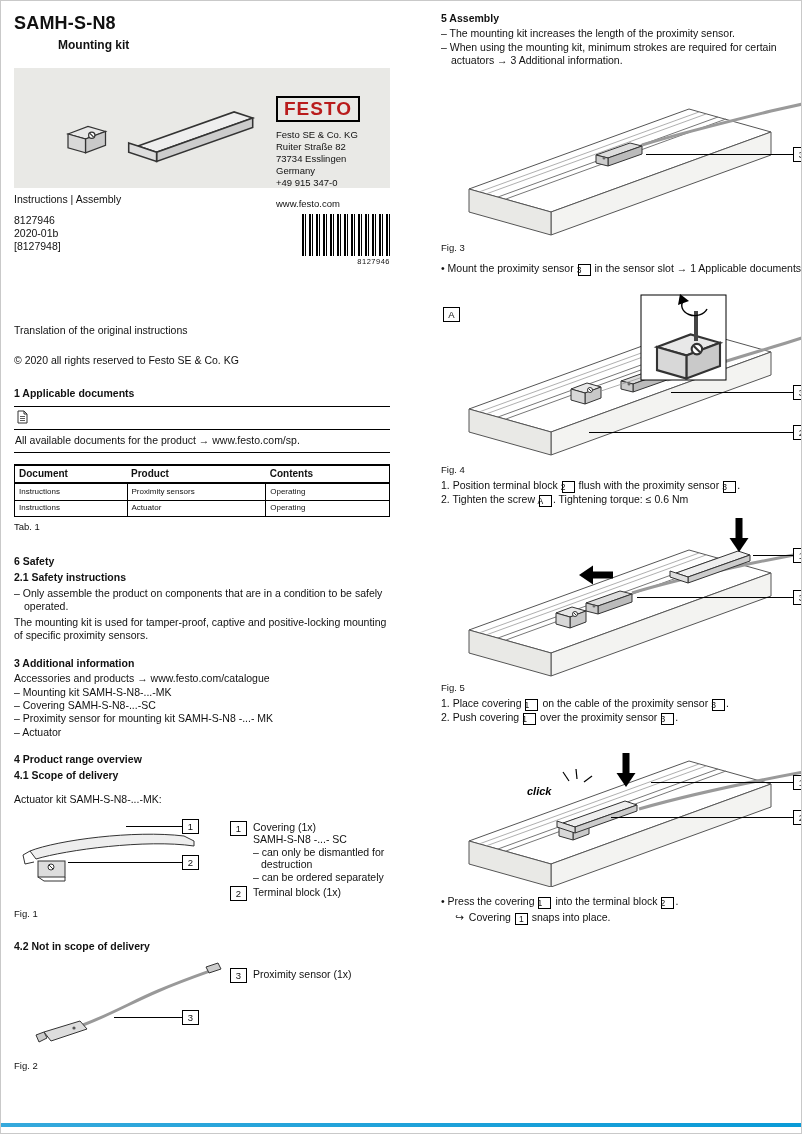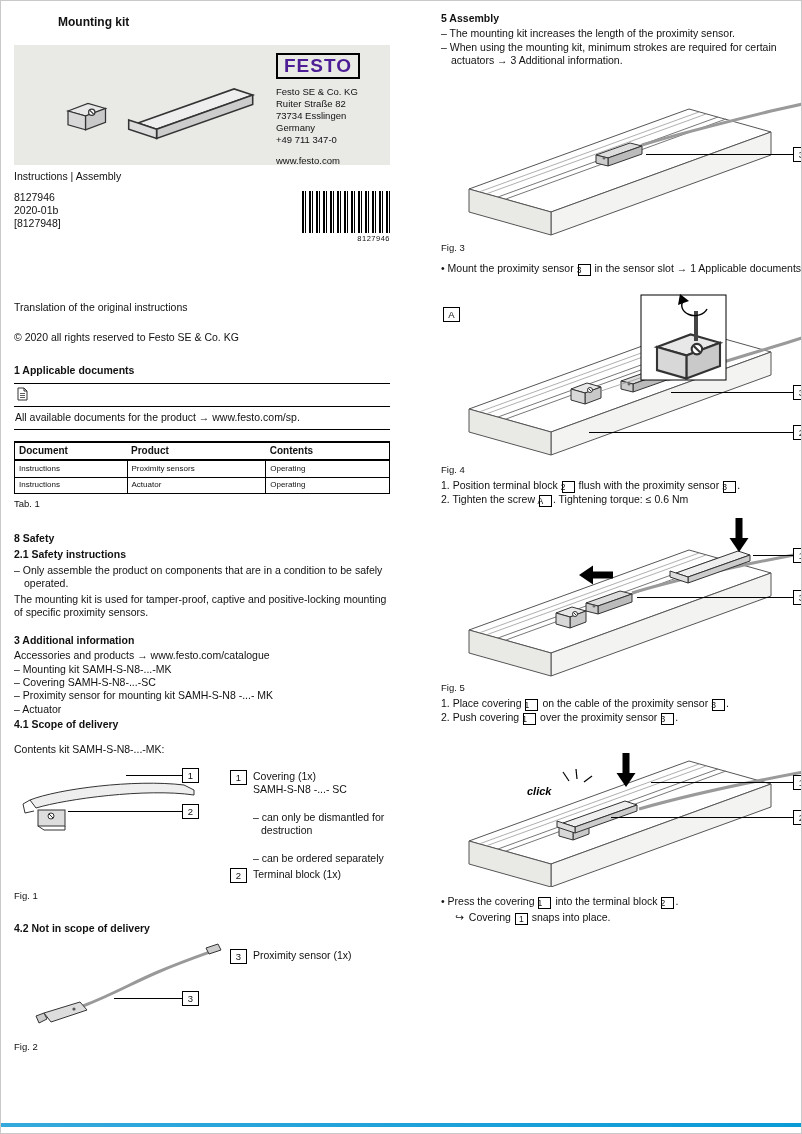--- a/index.html
+++ b/index.html
@@ -14,21 +14,21 @@
   .col{ position:absolute; top:12px; }
   .col.left{ left:14px; width:376px; }
   .col.right{ left:405px; width:374px;margin-left:36px; }
 
   .title{ font-size:18px; font-weight:bold; letter-spacing:.2px; }
   .subtitle{ font-size:12px; font-weight:bold; margin-top:3px;padding-left:44px; }
 
   .hero{ position:relative; margin-top:15px; height:120px; background:#e9e9e6; }
   .hero .art{ position:absolute; left:6px; top:4px; }
   .brand{ position:absolute; right:8px; top:8px; width:106px; }
-  .logo{ display:inline-block; border:2.5px solid #000; padding:1px 6px; font-size:19px; font-weight:bold; letter-spacing:1px; line-height:1.05; color:#4c1d95; }
+  .logo{ display:inline-block; border:2.5px solid #000; padding:1px 6px; font-size:19px; font-weight:bold; letter-spacing:1px; line-height:1.05; color:#b91c1c;margin-top:20px; }
   .addr{ margin-top:7px; font-size:9.5px; line-height:12px; }
   .web{ margin-top:9px; font-size:9.5px; }
 
   .doctype{ margin-top:5px; }
   .ids-row{ margin-top:7px; display:flex; justify-content:space-between; align-items:flex-start; }
   .ids div{ line-height:13px; }
   .barcode-wrap{ width:88px; }
   .barcode{ height:42px;
     background:repeating-linear-gradient(90deg,#000 0 2px,#fff 2px 3px,#000 3px 4px,#fff 4px 7px,#000 7px 9px,#fff 9px 10px,#000 10px 11px,#fff 11px 14px);
   }
@@ -43,21 +43,21 @@
 
   .doc-table{ width:100%; border-collapse:collapse; margin-top:11px; border:1px solid #000; border-top:2px solid #000; }
   .doc-table th{ text-align:left; font-size:10px; font-weight:bold; padding:2px 4px; border-bottom:2px solid #000; }
   .doc-table td{ font-size:8px; padding:2.5px 4px; border-bottom:1px solid #000; border-right:1px solid #000; }
 
   .figwrap{ position:relative; }
   .figrow{ display:flex; }
   .legend{ font-size:10.5px; }
   .legend-row{ display:flex; gap:6px; margin-bottom:3px; }
   .legend-text{ flex:1; line-height:12.5px; }
-  .legend-text .hang{ padding-left:8px; text-indent:-8px;margin-top:16px; }
+  .legend-text .hang{ padding-left:8px; text-indent:-8px; }
 
   .cobox{ display:inline-block; width:17px; height:15px; line-height:13.5px; text-align:center;
           border:1px solid #000; background:#fff; font-size:9.5px; }
   .cobox.abs{ position:absolute; z-index:3; }
   .cobox.inline{ width:13px; height:12px; line-height:10.5px; font-size:8.5px; vertical-align:-1px; margin:0 1px; }
   .leader{ position:absolute; height:1px; background:#000; z-index:2; }
   .fig-cap{ font-size:9.5px; }
   .click-text{ font-style:italic; font-weight:bold; font-size:11px; font-family:"Liberation Sans",sans-serif; }
 
   .bottom-bar{ position:absolute; left:0; right:0; bottom:7px; height:4px;
@@ -103,35 +103,36 @@
         <rect x="-21" y="-3.5" width="21" height="7" fill="#000"></rect>
         <polygon points="-20,-9.5 -20,9.5 -34,0" fill="#000"></polygon>
       </g>
   </defs>
 </svg>
 
 <div class="page-border"></div>
 
 <div class="col left">
 
+  <div class="title">SAMH-S-N8</div>
   <div class="subtitle">Mounting kit</div>
 
   <div class="hero">
     <svg class="art" width="265" height="112">
       <use href="#tblock" transform="translate(48,62) scale(1.25)"></use>
       <use href="#cover" transform="translate(118,74) scale(1.55)"></use>
     </svg>
     <div class="brand">
       <div class="logo">FESTO</div>
       <div class="addr">
         <div>Festo SE &amp; Co. KG</div>
         <div>Ruiter Straße 82</div>
         <div>73734 Esslingen</div>
         <div>Germany</div>
-        <div>+49 711 347-0</div>
+        <div>+49 915 347-0</div>
       </div>
       <div class="web">www.festo.com</div>
     </div>
   </div>
 
   <div class="doctype">Instructions | Assembly</div>
 
   <div class="ids-row">
     <div class="ids">
       <div>8127946</div>
@@ -175,35 +176,36 @@
       </tr>
       <tr>
         <td>Instructions</td>
         <td>Actuator</td>
         <td>Operating</td>
       </tr>
     </tbody>
   </table>
   <div class="caption" style="margin-top:4px">Tab. 1</div>
 
-  <div class="h" style="margin-top:22px">8 Safety</div>
+  <div class="h" style="margin-top:22px">6 Safety</div>
   <div class="h" style="margin-top:3px">2.1 Safety instructions</div>
   <div class="hang" style="margin-top:2px">– Only assemble the product on components that are in a condition to be safely operated.</div>
 
   <div style="margin-top:2px">The mounting kit is used for tamper-proof, captive and positive-locking mounting of specific proximity sensors.</div>
 
   <div class="h" style="margin-top:14px">3 Additional information</div>
   <div style="margin-top:2px">Accessories and products → www.festo.com/catalogue</div>
   <div class="hang">– Mounting kit SAMH-S-N8-...-MK</div>
   <div class="hang">– Covering SAMH-S-N8-...-SC</div>
   <div class="hang">– Proximity sensor for mounting kit SAMH-S-N8 -...- MK</div>
   <div class="hang">– Actuator</div>
 
+  <div class="h" style="margin-top:14px">4 Product range overview</div>
   <div class="h" style="margin-top:2px">4.1 Scope of delivery</div>
-  <div style="margin-top:11px">Contents kit SAMH-S-N8-...-MK:</div>
+  <div style="margin-top:11px">Actuator kit SAMH-S-N8-...-MK:</div>
 
   <div class="figrow" style="margin-top:8px">
     <div class="figwrap" style="width:210px;height:86px">
       <svg width="210" height="86">
         <path d="M 16,36 C 44,25 120,15 170,21 L 180,26 L 180,31 C 132,24 52,35 22,44 Z" fill="#eee" stroke="#333" stroke-width="1"></path>
         <path d="M 16,36 L 9,40 L 11,49 L 20,47" fill="none" stroke="#333" stroke-width="1"></path>
         <rect x="24" y="46" width="27" height="16" fill="#ddd" stroke="#333" stroke-width="1"></rect>
         <circle cx="37" cy="52" r="3" fill="#fff" stroke="#333" stroke-width="1"></circle>
         <line x1="35" y1="50" x2="39" y2="54" stroke="#333" stroke-width="1"></line>
         <path d="M 24,62 L 30,66 L 51,66 L 51,62" fill="none" stroke="#333" stroke-width="1"></path>

